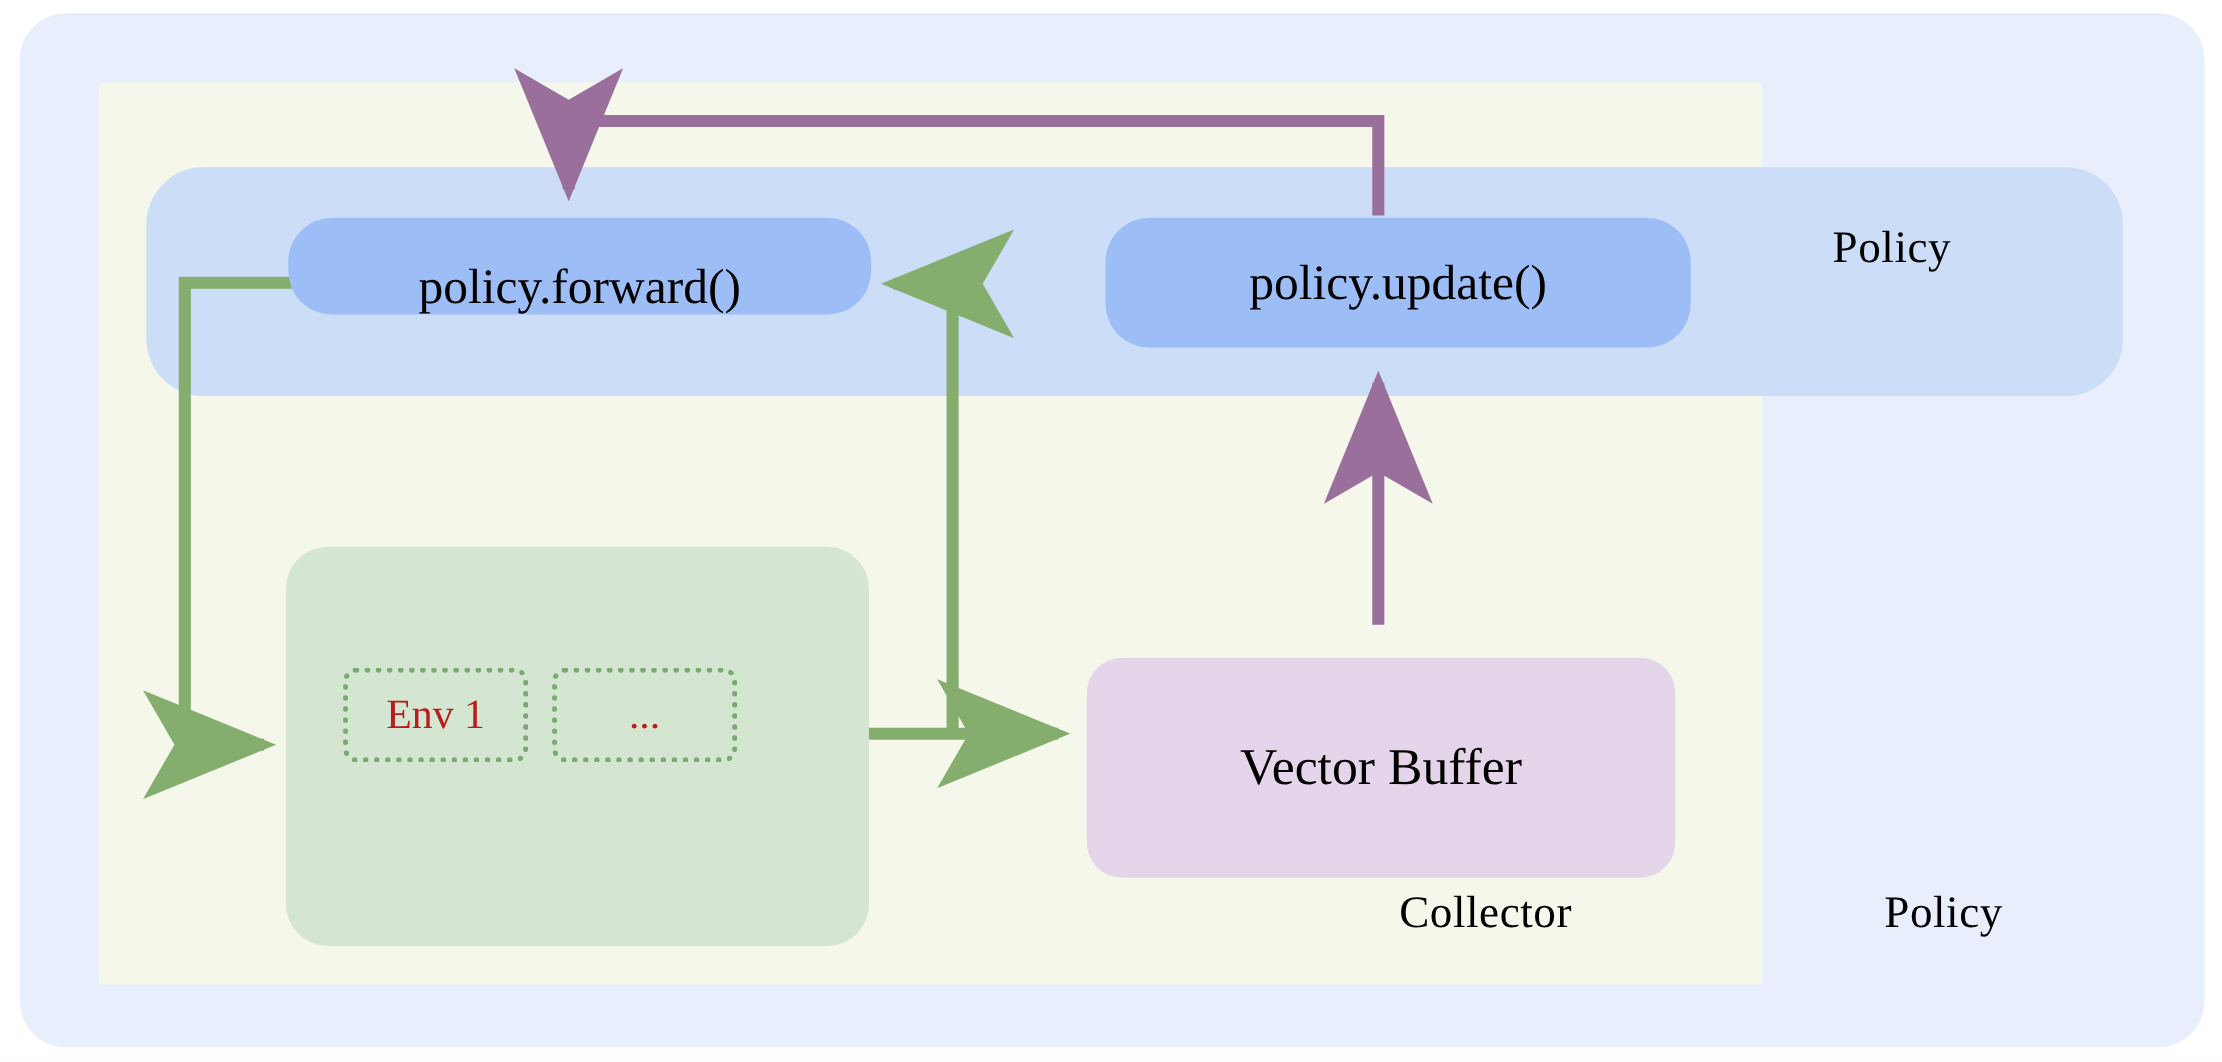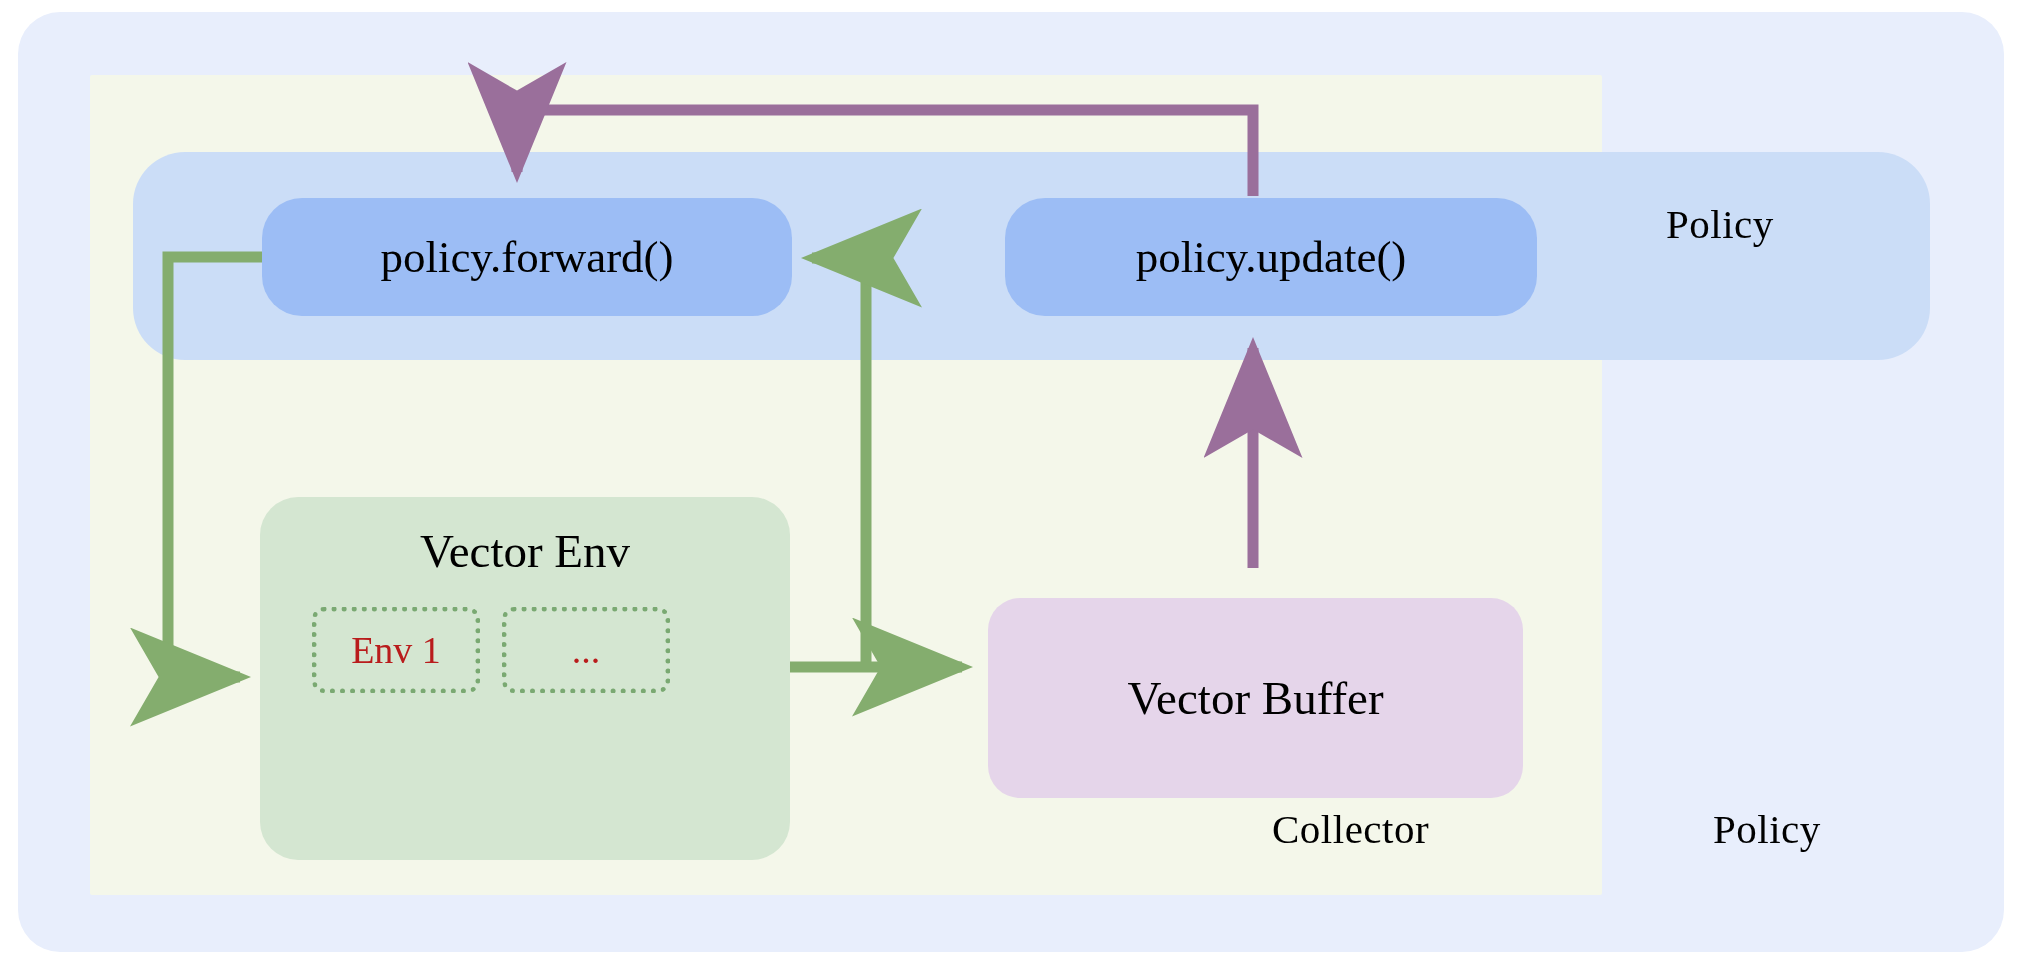--- a/index.html
+++ b/index.html
@@ -64,24 +64,25 @@
     display: flex;
     align-items: center;
     justify-content: center;
     color: #000000;
     white-space: nowrap;
   }
   .node-forward {
     left: 262px;
     top: 198px;
     width: 530px;
-    height: 118px;
+    height: 88px;
     background: #9cbdf5;
     border-radius: 40px;
     font-size: 45px;
+    align-items: flex-end;
   }
   .node-update {
     left: 1005px;
     top: 198px;
     width: 532px;
     height: 118px;
     background: #9cbdf5;
     border-radius: 40px;
     font-size: 45px;
   }
@@ -179,21 +180,20 @@
 
   <div class="node node-forward">
     <span>policy.forward()</span>
   </div>
 
   <div class="node node-update">
     <span>policy.update()</span>
   </div>
 
   <div class="node node-vecenv">
-    <div class="vecenv-title">Vector Env</div>
     <div class="env-grid">
       <div class="env-cell">
         <span>Env 1</span>
       </div>
       <div class="env-cell">
         <span>...</span>
       </div>
     </div>
   </div>
 

